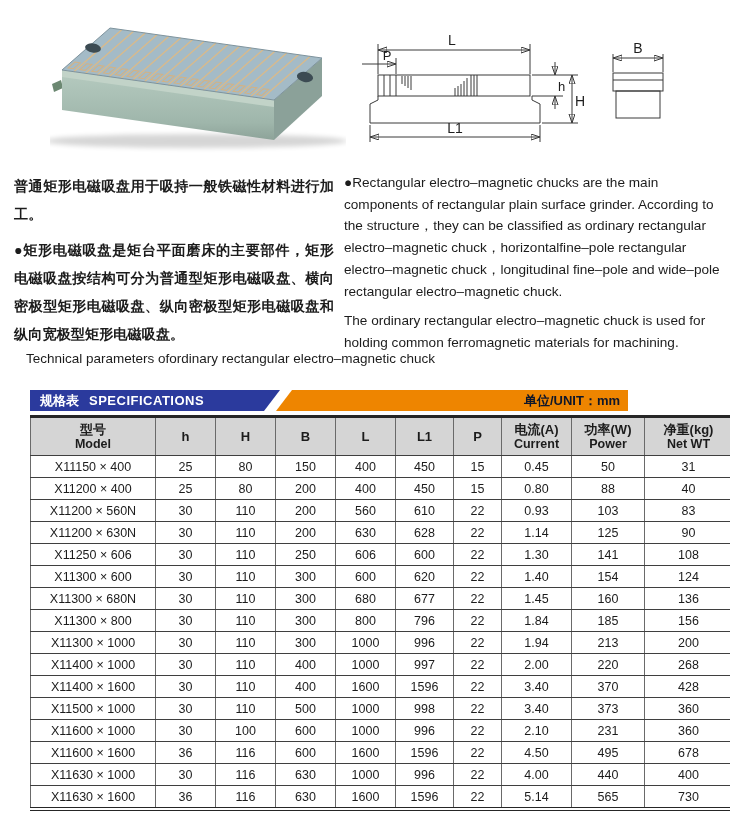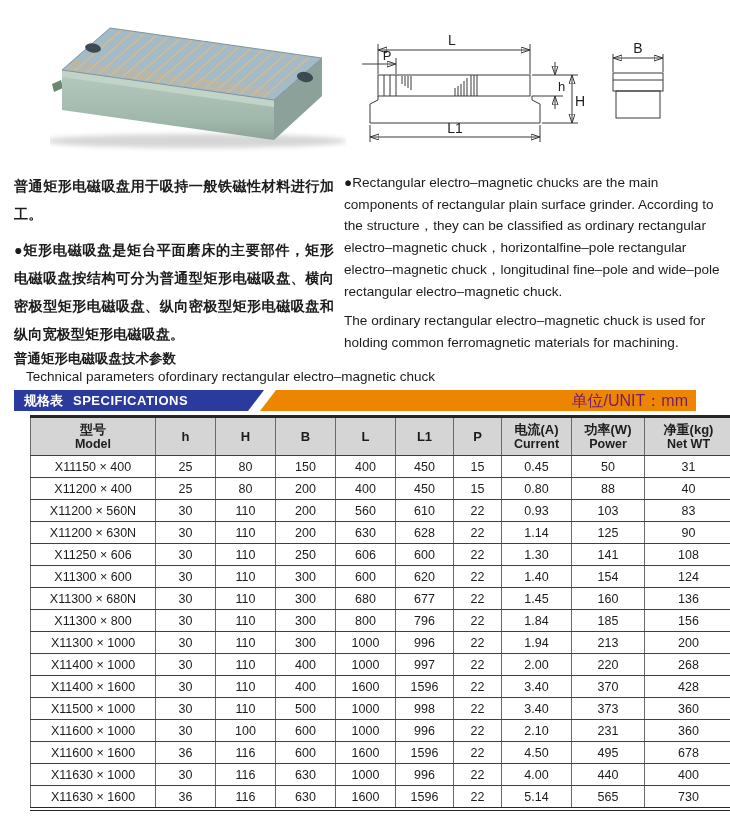--- a/index.html
+++ b/index.html
@@ -34,29 +34,29 @@
   .intro-cn p{margin:0 0 8px 0;}
   .intro-en{left:344px;top:172px;width:382px;font-size:13.6px;line-height:21.7px;}
   .intro-en p{margin:0 0 8px 0;}
 
   
   .section-titles{left:14px;top:350px;width:702px;}
   .title-cn{font-size:13.5px;font-weight:bold;line-height:18px;}
   .title-en{font-size:13.5px;line-height:18px;margin-left:12px;}
 
   
-  .spec-bar{left:14px;top:390px;width:682px;height:21px;background:var(--spec-orange);}
+  .spec-bar{left:30px;top:390px;width:598px;height:21px;background:var(--spec-orange);}
   .spec-tab-gap{position:absolute;left:0;top:0;height:21px;width:262px;background:#ffffff;
        clip-path:polygon(0 0,100% 0,calc(100% - 16px) 100%,0 100%);}
   .spec-tab{position:absolute;left:0;top:0;height:21px;width:250px;background:var(--spec-blue);
        clip-path:polygon(0 0,100% 0,calc(100% - 16px) 100%,0 100%);
        color:#fff;font-size:13px;font-weight:bold;line-height:21px;padding-left:10px;box-sizing:border-box;}
   .spec-tab .en{margin-left:10px;letter-spacing:0.5px;}
-  .unit-label{position:absolute;right:8px;top:0;height:21px;line-height:21px;color:#701a75;
-       font-size:16px;font-weight:normal;}
+  .unit-label{position:absolute;right:8px;top:0;height:21px;line-height:21px;color:#0f172a;
+       font-size:13px;font-weight:bold;}
 
   
   .spec-table-wrap{left:30px;top:415px;width:702px;}
   table{width:702px;border-collapse:collapse;table-layout:fixed;
         border-top:3px solid #262626;border-bottom:4px double #262626;
         border-left:1px solid #6a6a6a;border-right:1px solid #6a6a6a;}
   th,td{border:1px solid #6a6a6a;border-top:1px solid #3f3f3f;border-bottom:1px solid #3f3f3f;
         text-align:center;vertical-align:middle;padding:0;}
   th{background:var(--table-header-bg);height:37px;}
   td{height:21px;font-size:12.5px;}
@@ -192,21 +192,20 @@
 <div class="abs intro-cn" data-name="intro-chinese">
   <p data-name="intro-cn-paragraph-2">普通矩形电磁吸盘用于吸持一般铁磁性材料进行加工。</p>
   <p data-name="intro-cn-paragraph-1">●矩形电磁吸盘是矩台平面磨床的主要部件，矩形电磁吸盘按结构可分为普通型矩形电磁吸盘、横向密极型矩形电磁吸盘、纵向密极型矩形电磁吸盘和纵向宽极型矩形电磁吸盘。</p>
 </div>
 <div class="abs intro-en" data-name="intro-english">
   <p data-name="intro-en-paragraph-1">●Rectangular electro–magnetic chucks are the main components of rectangular plain surface grinder. According to the structure，they can be classified as ordinary rectangular electro–magnetic chuck，horizontalfine–pole rectangular electro–magnetic chuck，longitudinal fine–pole and wide–pole rectangular electro–magnetic chuck.</p>
   <p data-name="intro-en-paragraph-2">The ordinary rectangular electro–magnetic chuck is used for holding common ferromagnetic materials for machining.</p>
 </div>
 
 <div class="abs section-titles" data-name="section-titles">
-  <div class="title-cn" data-name="section-title-cn">普通矩形电磁吸盘技术参数</div>
   <div class="title-en" data-name="section-title-en">Technical parameters ofordinary rectangular electro–magnetic chuck</div>
 </div>
 
 <div class="abs spec-bar" data-name="specifications-bar">
   <div class="spec-tab-gap" data-name="spec-tab-divider"></div>
   <div class="spec-tab" data-name="spec-tab">
     <span data-name="spec-label-cn">规格表</span><span class="en" data-name="spec-label-en">SPECIFICATIONS</span>
   </div>
   <div class="unit-label" data-name="unit-label">单位/UNIT：mm</div>
 </div>

